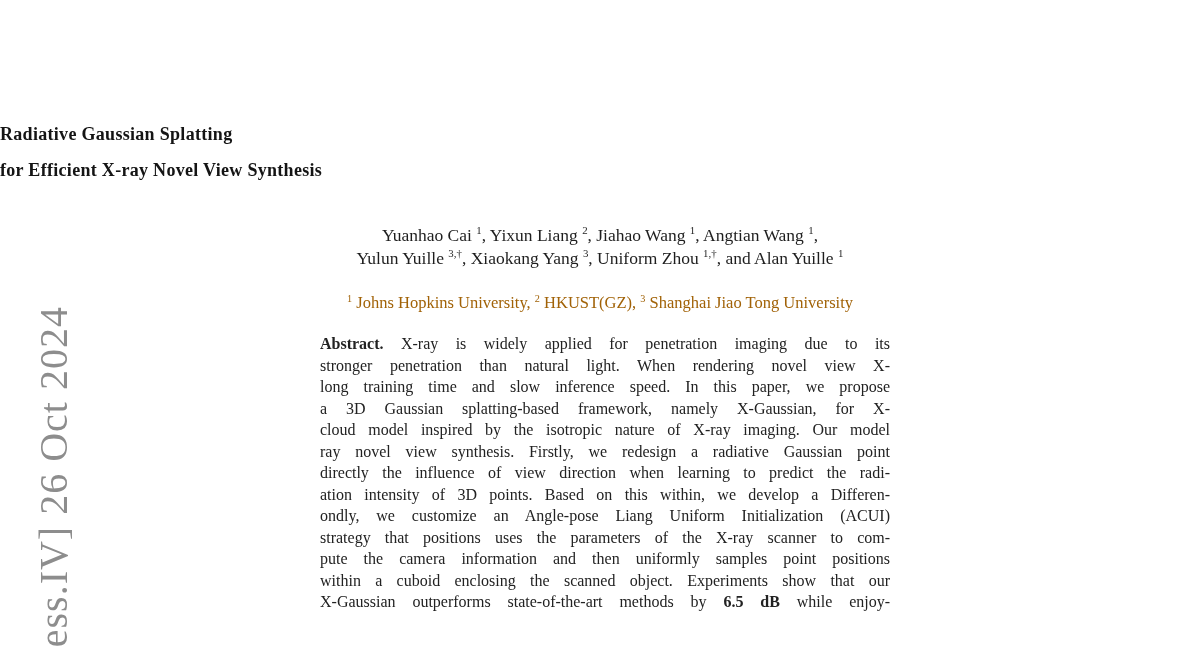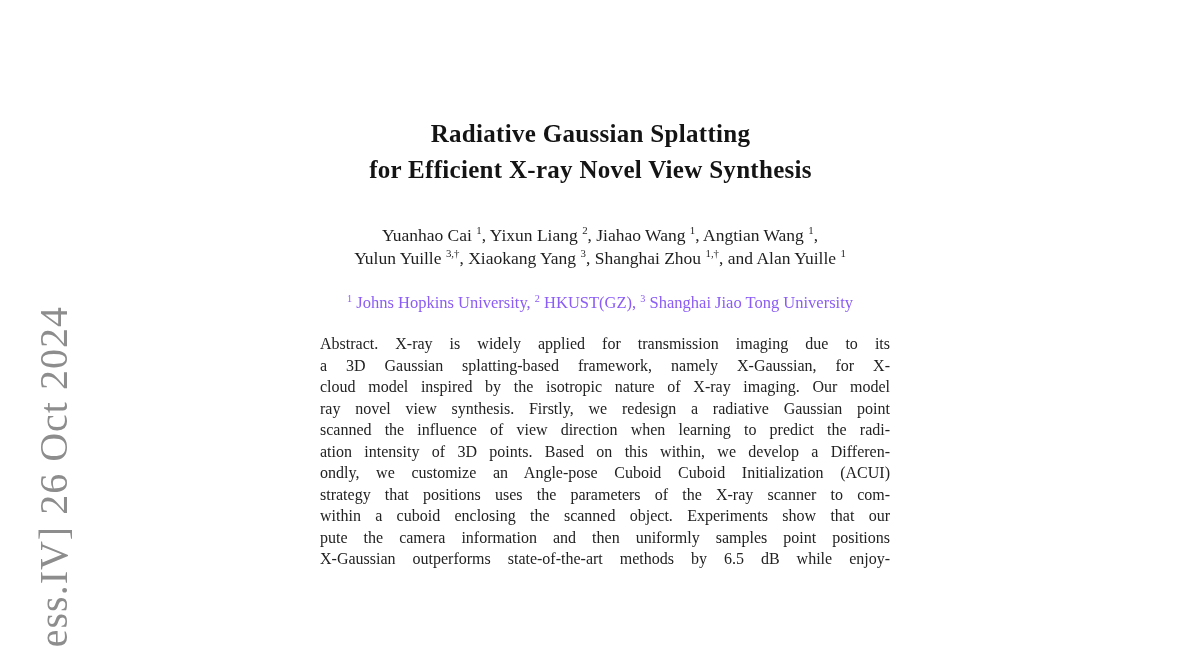--- a/index.html
+++ b/index.html
@@ -29,22 +29,21 @@
     font-size: 40px;
     letter-spacing: 1px;
     color: #8d8d8d;
     white-space: nowrap;
   }
   .title-block {
     position: absolute;
     top: 116px;
     left: 0;
     width: 1181px;
-    text-align: center;
-    font-size: 25px;
+    font-size: 18px;
     font-weight: bold;
     line-height: 36px;
     color: #141414;
     letter-spacing: 0.3px;
   }
   .authors-block {
     position: absolute;
     top: 224px;
     left: 0;
     width: 1200px;
@@ -54,21 +53,21 @@
     color: #1e1e1e;
   }
   .affil-block {
     position: absolute;
     top: 292px;
     left: 0;
     width: 1200px;
     text-align: center;
     font-size: 16.5px;
     line-height: 21px;
-    color: #8b5cf6;
+    color: #a16207;
   }
   .abstract-block {
     position: absolute;
     left: 320px;
     top: 333px;
     width: 570px;
     font-size: 16px;
     line-height: 21.5px;
     color: #222222;
   }
@@ -76,49 +75,51 @@
     text-align: justify;
     text-align-last: justify;
     white-space: normal;
   }
   sup {
     font-size: 0.62em;
     line-height: 0;
     vertical-align: super;
   }
   .b {
-    font-weight: normal;
+    font-weight: bold;
   }
 </style>
 </head>
 <body style="background: rgb(255, 255, 255);">
 
 <div class="page">
 
   <div class="watermark" style="color: rgb(141, 141, 141);">eess.IV] 26 Oct 2024</div>
 
   <div class="title-block">
     <div>Radiative Gaussian Splatting</div>
     <div>for Efficient X-ray Novel View Synthesis</div>
   </div>
 
   <div class="authors-block">
       <div><span>Yuanhao Cai </span><sup>1</sup><span>, Yixun Liang </span><sup>2</sup><span>, Jiahao Wang </span><sup>1</sup><span>, Angtian Wang </span><sup>1</sup><span>,</span></div>
-      <div><span>Yulun Yuille </span><sup>3,†</sup><span>, Xiaokang Yang </span><sup>3</sup><span>, Shanghai Zhou </span><sup>1,†</sup><span>, and Alan Yuille </span><sup>1</sup></div>
+      <div><span>Yulun Yuille </span><sup>3,†</sup><span>, Xiaokang Yang </span><sup>3</sup><span>, Uniform Zhou </span><sup>1,†</sup><span>, and Alan Yuille </span><sup>1</sup></div>
     </div>
 
   <div class="affil-block"><sup>1</sup><span> Johns Hopkins University, </span><sup>2</sup><span> HKUST(GZ), </span><sup>3</sup><span> Shanghai Jiao Tong University</span></div>
 
   <div class="abstract-block">
-      <div class="jline"><span class="b">Abstract.</span><span> X-ray is widely applied for transmission imaging due to its</span></div>
+      <div class="jline"><span class="b">Abstract.</span><span> X-ray is widely applied for penetration imaging due to its</span></div>
+      <div class="jline"><span>stronger penetration than natural light. When rendering novel view X-</span></div>
+      <div class="jline"><span>long training time and slow inference speed. In this paper, we propose</span></div>
       <div class="jline"><span>a 3D Gaussian splatting-based framework, namely X-Gaussian, for X-</span></div>
       <div class="jline"><span>cloud model inspired by the isotropic nature of X-ray imaging. Our model</span></div>
       <div class="jline"><span>ray novel view synthesis. Firstly, we redesign a radiative Gaussian point</span></div>
-      <div class="jline"><span>scanned the influence of view direction when learning to predict the radi-</span></div>
+      <div class="jline"><span>directly the influence of view direction when learning to predict the radi-</span></div>
       <div class="jline"><span>ation intensity of 3D points. Based on this within, we develop a Differen-</span></div>
-      <div class="jline"><span>ondly, we customize an Angle-pose Cuboid Cuboid Initialization (ACUI)</span></div>
+      <div class="jline"><span>ondly, we customize an Angle-pose Liang Uniform Initialization (ACUI)</span></div>
       <div class="jline"><span>strategy that positions uses the parameters of the X-ray scanner to com-</span></div>
+      <div class="jline"><span>pute the camera information and then uniformly samples point positions</span></div>
       <div class="jline"><span>within a cuboid enclosing the scanned object. Experiments show that our</span></div>
-      <div class="jline"><span>pute the camera information and then uniformly samples point positions</span></div>
       <div class="jline"><span>X-Gaussian outperforms state-of-the-art methods by </span><span class="b">6.5 dB</span><span> while enjoy-</span></div>
     </div>
 
 </div>
 
 </body></html>

